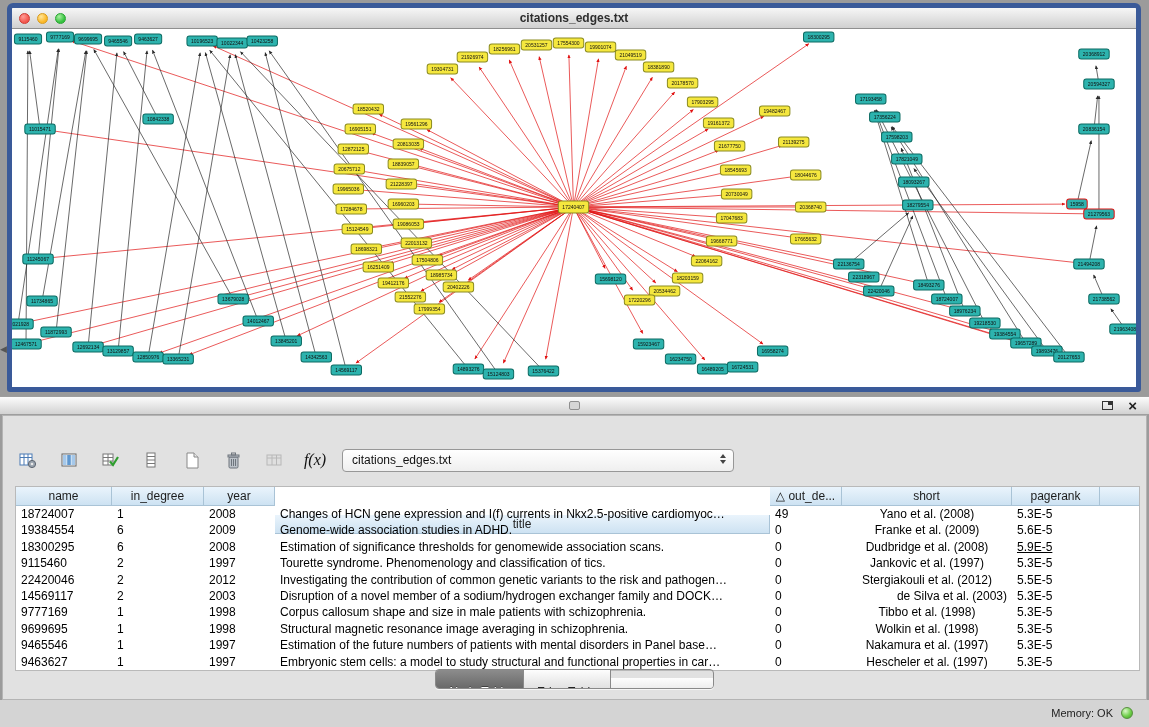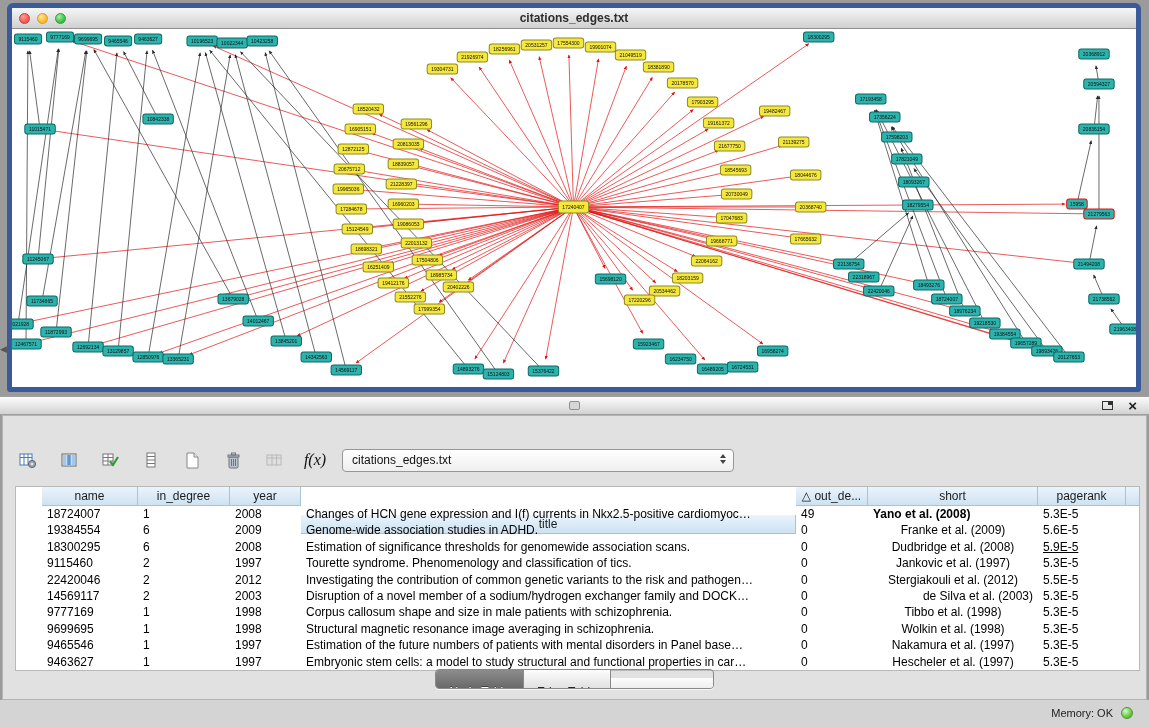--- a/index.html
+++ b/index.html
@@ -39,21 +39,21 @@
   .fx { font-family:"Liberation Serif",serif; font-style:italic; font-size:16px; color:#111; }
   .combo { position:relative; margin-left:14px; width:392px; height:23px; background:linear-gradient(#ffffff,#efefef);
     border:1px solid #979797; border-radius:4px; }
   .combo-val { display:block; font-size:12px; color:#111; line-height:21px; padding-left:9px; }
   .combo-arrows { position:absolute; right:7px; top:4px; display:flex; flex-direction:column; align-items:center; }
   .combo-arrows .up { width:0; height:0; border-left:3.5px solid transparent; border-right:3.5px solid transparent;
     border-bottom:4.5px solid #444; margin-bottom:2px; }
   .combo-arrows .dn { width:0; height:0; border-left:3.5px solid transparent; border-right:3.5px solid transparent;
     border-top:4.5px solid #444; }
 
-  .tbl { position:absolute; top:70px; left:12px; width:1125px; background:#fff; border:1px solid #b9b9b9;padding-left:26px; }
+  .tbl { position:absolute; top:70px; left:12px; width:1125px; background:#fff; border:1px solid #b9b9b9; }
   .thead { display:flex; height:19px; }
   .th { height:19px; background:linear-gradient(#eaf4fc,#cde2f2); border-right:1px solid #a9c3d6; border-bottom:1px solid #a9c3d6;
     font-size:12px; color:#1c1c1c; display:flex; align-items:center; justify-content:center; overflow:hidden; white-space:nowrap; }
   .fillh { flex:1; border-right:none; }
   .trow { display:flex; height:16.4px; background:#fff; }
   .td { font-size:12px; color:#000; line-height:16.4px; padding:0 5px; overflow:hidden; white-space:nowrap; }
 
   .tabbar { position:absolute; left:0; right:0; bottom:10px; display:flex; justify-content:center; }
   .seg { display:inline-flex; border:1px solid #898989; border-radius:4px; overflow:hidden; height:20px;
     box-shadow:0 1px 0 rgba(255,255,255,0.7); }
@@ -731,21 +731,21 @@
           <div class="th" style="width: 170px;">short</div>
           <div class="th" style="width: 88px;">pagerank</div>
           <div class="th fillh"></div>
         </div>
         <div class="trow">
           <div class="td" style="width: 96px; text-align: left;">18724007</div>
           <div class="td" style="width: 92px; text-align: left;">1</div>
           <div class="td" style="width: 71px; text-align: left;">2008</div>
           <div class="td" style="width: 495px; text-align: left;">Changes of HCN gene expression and I(f) currents in Nkx2.5-positive cardiomyoc…</div>
           <div class="td" style="width: 72px; text-align: left;">49</div>
-          <div class="td" style="width: 170px; text-align: left; font-weight: bold;">Yano et al. (2008)</div>
+          <div class="td" style="width: 170px; text-align: center;">Yano et al. (2008)</div>
           <div class="td" style="width: 88px; text-align: left;">5.3E-5</div>
         </div>
         <div class="trow">
           <div class="td" style="width: 96px; text-align: left;">19384554</div>
           <div class="td" style="width: 92px; text-align: left;">6</div>
           <div class="td" style="width: 71px; text-align: left;">2009</div>
           <div class="td" style="width: 495px; text-align: left;">Genome-wide association studies in ADHD.</div>
           <div class="td" style="width: 72px; text-align: left;">0</div>
           <div class="td" style="width: 170px; text-align: center;">Franke et al. (2009)</div>
           <div class="td" style="width: 88px; text-align: left;">5.6E-5</div>

